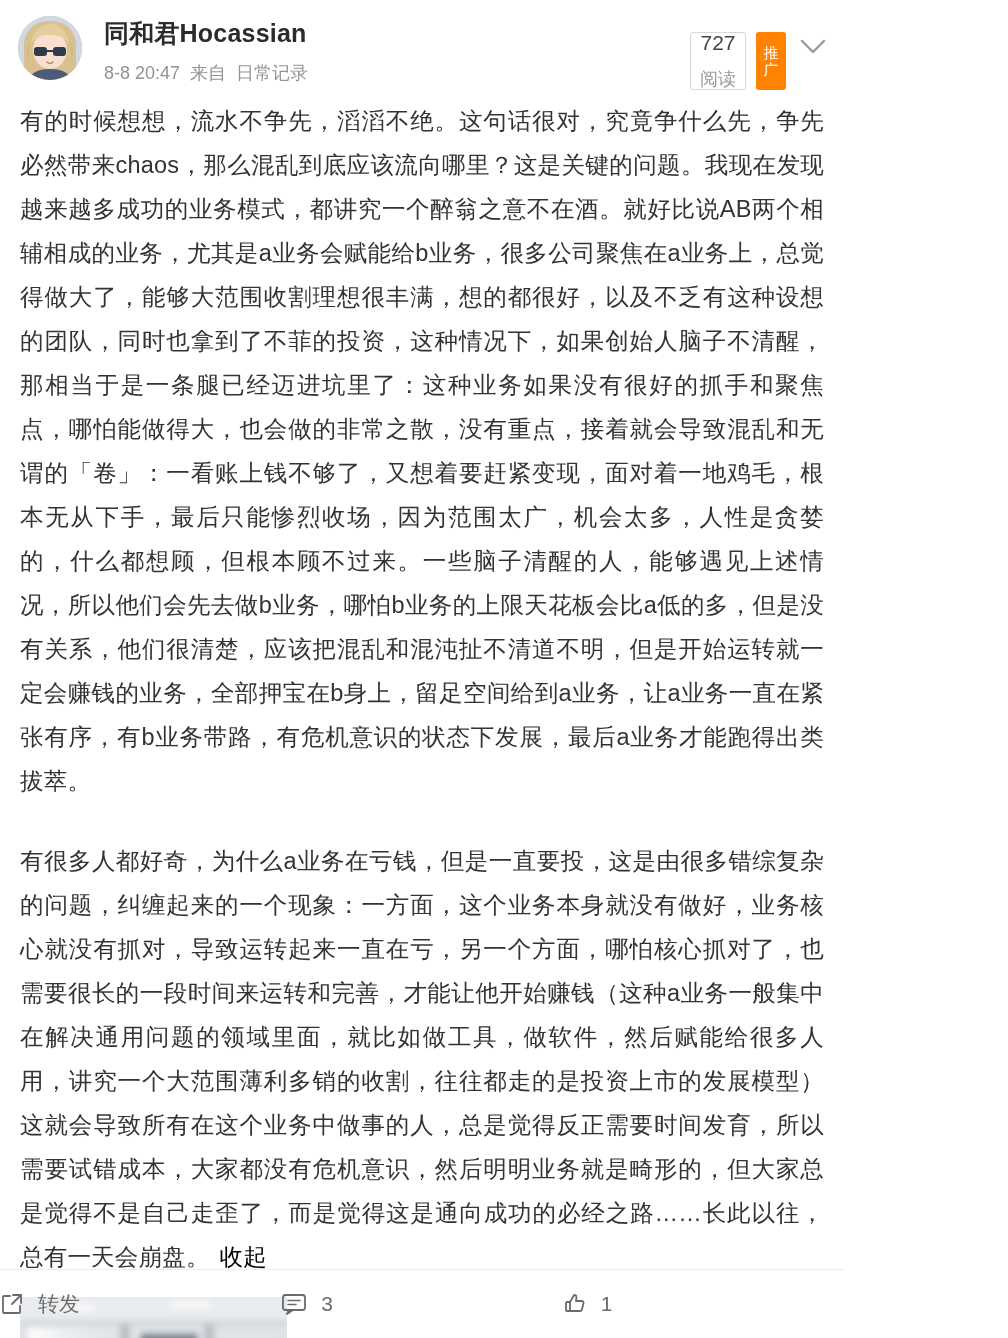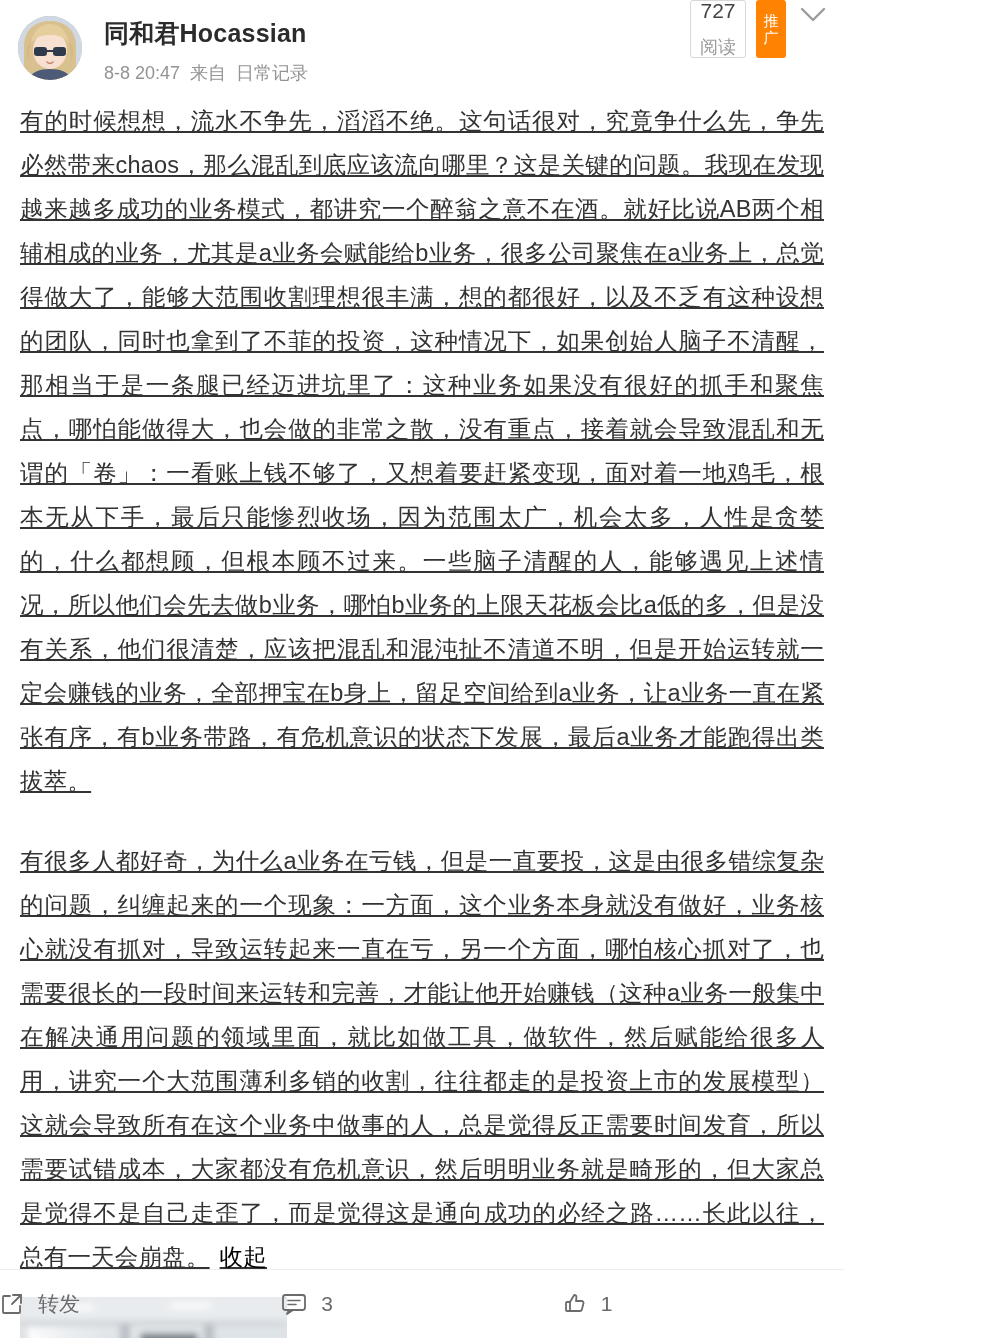--- a/index.html
+++ b/index.html
@@ -61,21 +61,21 @@
     align-items: center;
     gap: 10px;
   }
   .meta-source {
     color: #939393;
   }
 
   
   .header-right {
     position: absolute;
-    top: 0;
+    top: 32px;
     right: 14px;
     display: flex;
     align-items: flex-start;
     gap: 10px;
   }
   .read-count {
     width: 56px;
     height: 58px;
     border: 1px solid #d8d8d8;
     border-radius: 3px;
@@ -126,21 +126,20 @@
     padding: 14px 20px 0 20px;
   }
   .para {
     font-size: 23.5px;
     line-height: 44px;
     color: #333333;
     margin: 0 0 36px 0;
     text-align: justify;
     letter-spacing: .2px;
     word-break: break-word;
-    text-decoration: underline;
   }
   .para:last-child { margin-bottom: 0; }
   .collapse-link {
     color: #000000;
     cursor: pointer;
     margin-left: 10px;
   }
 
   
   .media {

